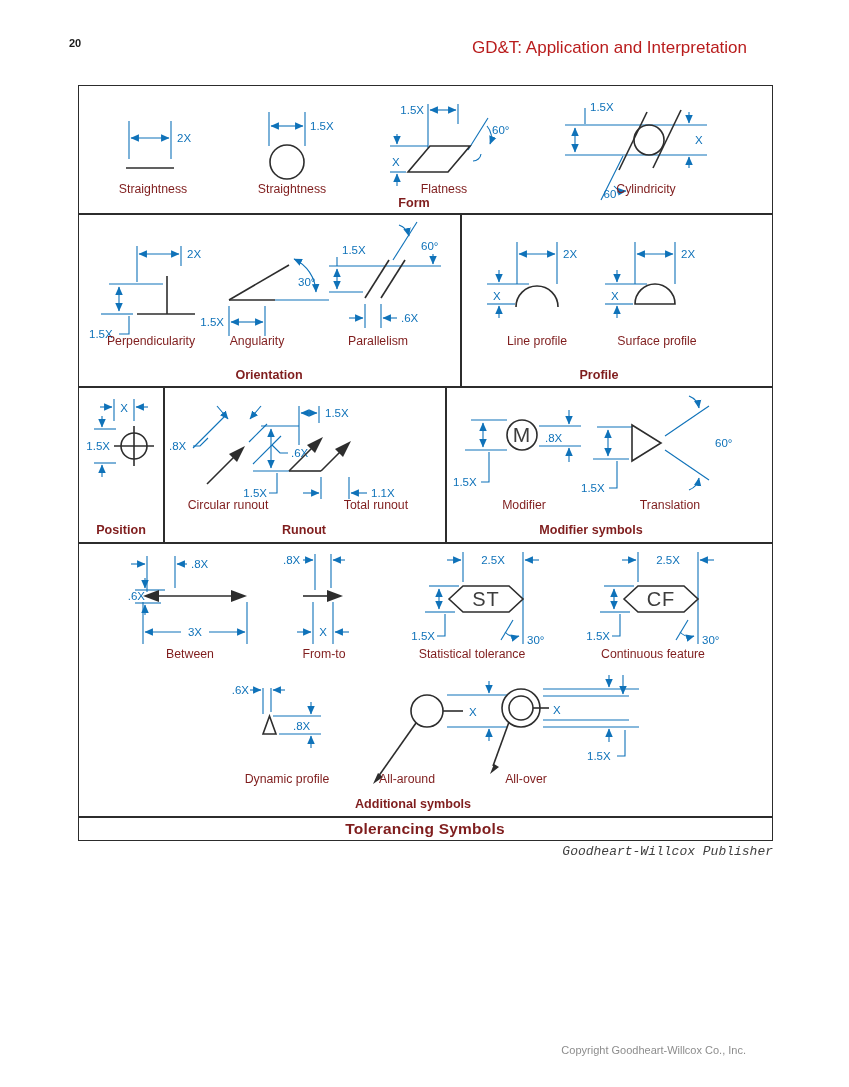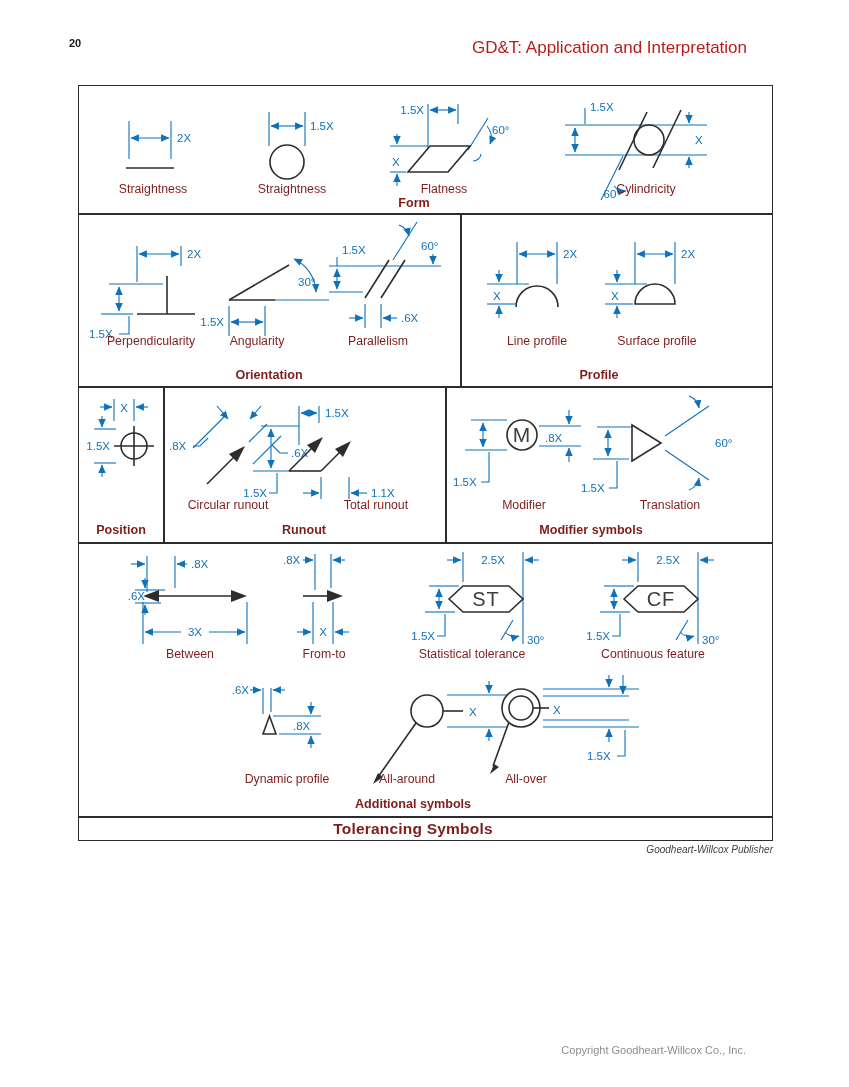--- a/index.html
+++ b/index.html
@@ -4,22 +4,22 @@
 <style>
   html,body{margin:0;padding:0;background:#fff;}
   body{width:849px;height:1087px;position:relative;font-family:"Liberation Sans",sans-serif;}
   .hdr-num{position:absolute;left:69px;top:37px;font-size:11px;font-weight:bold;color:#1a1a1a;}
   .hdr-title{position:absolute;right:102px;top:38px;font-size:17px;color:#b91c1c;margin-left:36px;}
   .fig{position:absolute;left:78px;top:85px;width:695px;height:756px;border:1.8px solid #2c2c2c;box-sizing:border-box;}
   .hline{position:absolute;left:0;width:100%;height:1.6px;background:#2c2c2c;}
   .vline{position:absolute;width:1.6px;background:#2c2c2c;}
   .cap{position:absolute;transform:translateX(-50%);color:#7f1d1d;font-size:12.3px;white-space:nowrap;}
   .sec{font-weight:bold;font-size:12.6px;}
-  .figtitle{font-size:15.5px;font-weight:bold;letter-spacing:.2px;}
-  .credit{position:absolute;right:76px;top:844px;font-size:10px;font-style:italic;color:#3f3f3f;}
+  .figtitle{font-size:15.5px;font-weight:bold;letter-spacing:.2px;margin-left:12px;}
+  .credit{position:absolute;right:76px;top:844px;font-size:13px;font-style:italic;color:#3f3f3f;font-family:Liberation Mono, monospace;}
   .copy{position:absolute;right:103px;top:1044px;font-size:11px;color:#8d8d8d;}
   svg.sym{position:absolute;overflow:visible;}
   .k{stroke:#2d2d2d;stroke-width:1.6;fill:none;}
   .kf{fill:#2d2d2d;stroke:none;}
   .b{stroke:#0f72b9;stroke-width:1.1;fill:none;}
   .bt{fill:#0f72b9;font-size:11.5px;font-family:"Liberation Sans",sans-serif;}
   .te{text-anchor:end;} .tm{text-anchor:middle;}
   .lt{fill:#3d3d3d;font-size:20px;letter-spacing:1px;text-anchor:middle;font-family:"Liberation Sans",sans-serif;}
 </style>
 </head>

